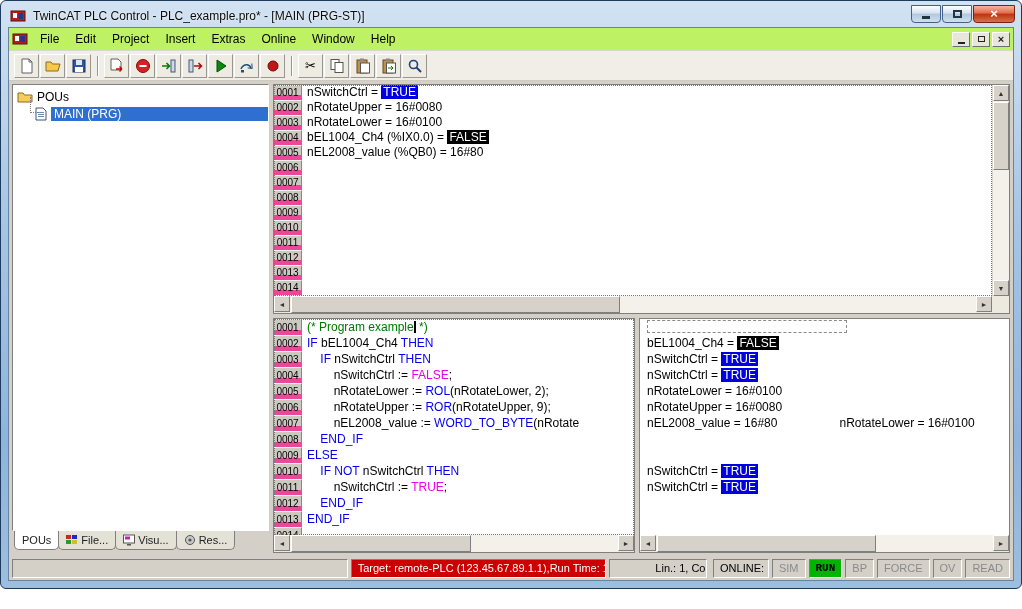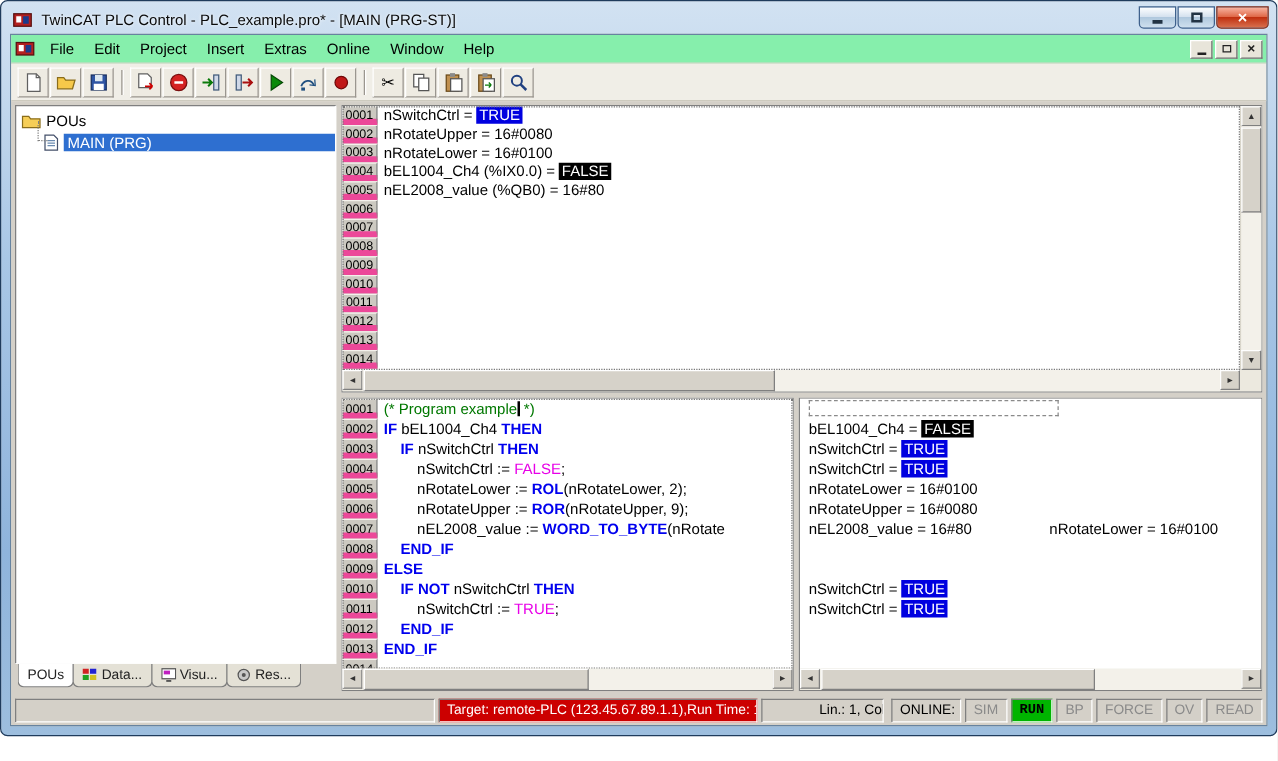--- a/index.html
+++ b/index.html
@@ -19,21 +19,21 @@
     display:flex; align-items:center; justify-content:center; color:#123; }
   .win-btn.close { width:42px; background:linear-gradient(180deg,#f7b3a0,#e06a4a 45%,#c03010 50%,#d8704e); color:#fff; border-color:#7a2210; }
   .glyph-minimize { width:8px; height:3px; background:#234; margin-top:7px; }
   .glyph-maximize { width:9px; height:8px; border:2px solid #234; background:transparent; }
   .glyph-close { font-size:13px; font-weight:bold; line-height:1; }
 
   
   .client { position:absolute; left:7px; right:7px; top:26px; bottom:7px;
     background:#ece9dd; border:1px solid #67839f; display:flex; flex-direction:column; }
 
-  .menubar { height:23px; background:#86efac; border-bottom:1px solid #d9d6cb;
+  .menubar { height:23px; background:#bef264; border-bottom:1px solid #d9d6cb;
     display:flex; align-items:center; padding:0 3px; }
   .menu-appicon { width:18px; height:16px; display:inline-flex; margin-right:2px; }
   .menu-item { font-size:12px; padding:3px 8px; color:#000; }
   .menubar .flexspace { flex:1; }
   .mdi-btn { width:18px; height:15px; background:#e8e5da; border:1px solid;
     border-color:#fff #6f6f6f #6f6f6f #fff; display:flex; align-items:center; justify-content:center; margin-left:2px; }
   .glyph-mdi-min { width:7px; height:2px; background:#222; margin-top:7px; }
   .glyph-mdi-restore { width:7px; height:6px; border:1px solid #222; }
   .glyph-mdi-close { font-size:11px; font-weight:bold; line-height:1; color:#222; }
 
@@ -76,21 +76,21 @@
   .watch-pane { flex:1; position:relative; background:#fff; border:1px solid #7f7f7f;padding-left:38px; }
 
   
   .ed-line { display:flex; height:16px; }
   .decl .ed-line { height:15px; }
   .lnum { width:28px; flex:none; background:#ccc9c1; color:#000; font-size:10px; line-height:15px;
     text-align:center; border-right:1px solid #888; border-bottom:5px solid #ec4899; border-top:1px solid #f4f2ec; }
   .decl .lnum { line-height:14px; }
   .ltext { flex:1; font-size:12px; line-height:16px; white-space:pre; padding-left:5px; color:#000; overflow:hidden; }
   .decl .ltext { line-height:15px; }
-  .c-kw { color:#0000ee;font-weight:bold; }
+  .c-kw { color:#0000ee; }
   .c-comment { color:#007800; }
   .c-const { color:#e800e8; }
   .c-badge-true { background:#0000e0; color:#fff; padding:0 2px; }
   .c-badge-false { background:#000; color:#fff; padding:0 2px; }
   .caret { display:inline-block; width:2px; height:12px; background:#000; vertical-align:-2px; }
 
   
   .watch-row { height:16px; font-size:12px; line-height:16px; white-space:pre; padding-left:7px; overflow:hidden; }
   .watch-box { display:inline-block; width:200px; height:13px; border:1px dashed #8a8a8a; background:#fff; margin-top:1px; }
   .c-far { margin-left:62px; }
@@ -334,21 +334,21 @@
             </div>
             <div class="tab">
               <span class="tabicon">
                 <svg width="12" height="12">
                   <rect x="0" y="1" width="5" height="4" fill="#d22222"></rect>
                   <rect x="6" y="1" width="5" height="4" fill="#2222d2"></rect>
                   <rect x="0" y="6" width="5" height="4" fill="#22a022"></rect>
                   <rect x="6" y="6" width="5" height="4" fill="#d2c022"></rect>
                 </svg>
               </span>
-              <span>Data...</span>
+              <span>File...</span>
             </div>
             <div class="tab">
               <span class="tabicon">
                 <svg width="12" height="12">
                   <rect x="0.5" y="1" width="11" height="8" fill="#fff" stroke="#555"></rect>
                   <rect x="2" y="2.5" width="5" height="3" fill="#c020c0"></rect>
                   <rect x="4" y="10" width="4" height="1.5" fill="#555"></rect>
                 </svg>
               </span>
               <span>Visu...</span>

